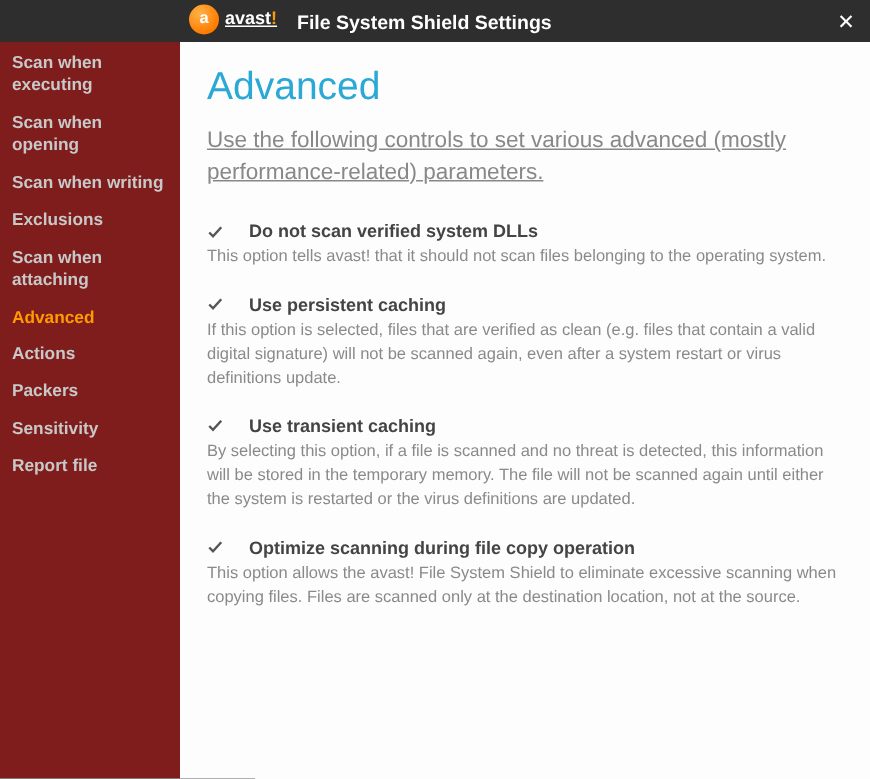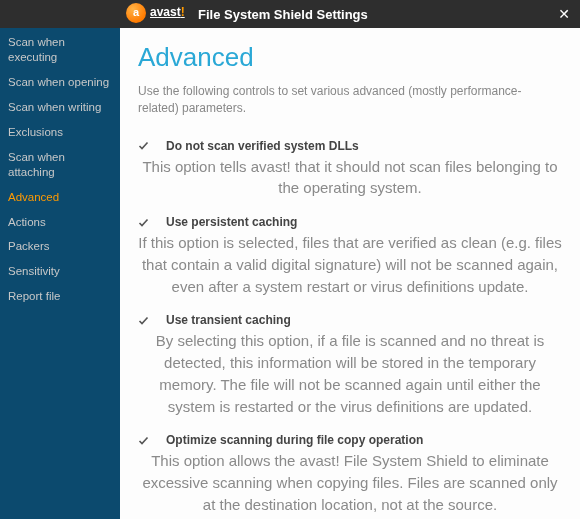--- a/index.html
+++ b/index.html
@@ -63,22 +63,23 @@
   }
   .brand .excl { color: #ff9a00; }
   .titlebar .app-title { margin-left: 78px; font-size: 13px; }
   .body {
     flex: 1;
     display: flex;
     min-height: 0;
   }
   .sidebar {
     width: 120px;
-    background: #0c4a6e;
+    background: #7f1d1d;
     padding-top: 2px;
+    font-weight: bold;
   }
   .sidebar-item {
     color: #c8c8c8;
     font-size: 11.5px;
     padding: 5px 8px 5px 8px;
     cursor: pointer;
     line-height: 1.3;
   }
   .sidebar-item.active { color: #ff9a00; }
   .content {
@@ -88,48 +89,48 @@
     overflow-y: auto;
     color: #555;
   }
   .page-title {
     color: #2aa8d6;
     font-size: 26px;
     font-weight: 400;
     margin-bottom: 10px;
   }
   .page-subtitle {
-    font-size: 12px;
+    font-size: 15px;
     color: #888;
     margin-bottom: 22px;
     line-height: 1.4;
+    text-decoration: underline;
   }
   .option { margin-bottom: 16px; }
   .option-row {
     display: flex;
     align-items: center;
     gap: 17px;
     margin-bottom: 3px;
   }
   .check {
     width: 11px; height: 11px;
     position: relative;
     flex: 0 0 11px;
   }
   .check svg { display: block; }
   .option-label {
     font-size: 12px;
     color: #444;
     font-weight: 600;
   }
   .option-desc {
-    font-size: 15px;
+    font-size: 11px;
     color: #8a8a8a;
     line-height: 1.45;
-    text-align: center;
   }
 </style>
 </head>
 <body>
 
 <div class="titlebar">
   <span class="logo">
     <span class="logo-circle">
         <span class="logo-inner">a</span>
       </span>

